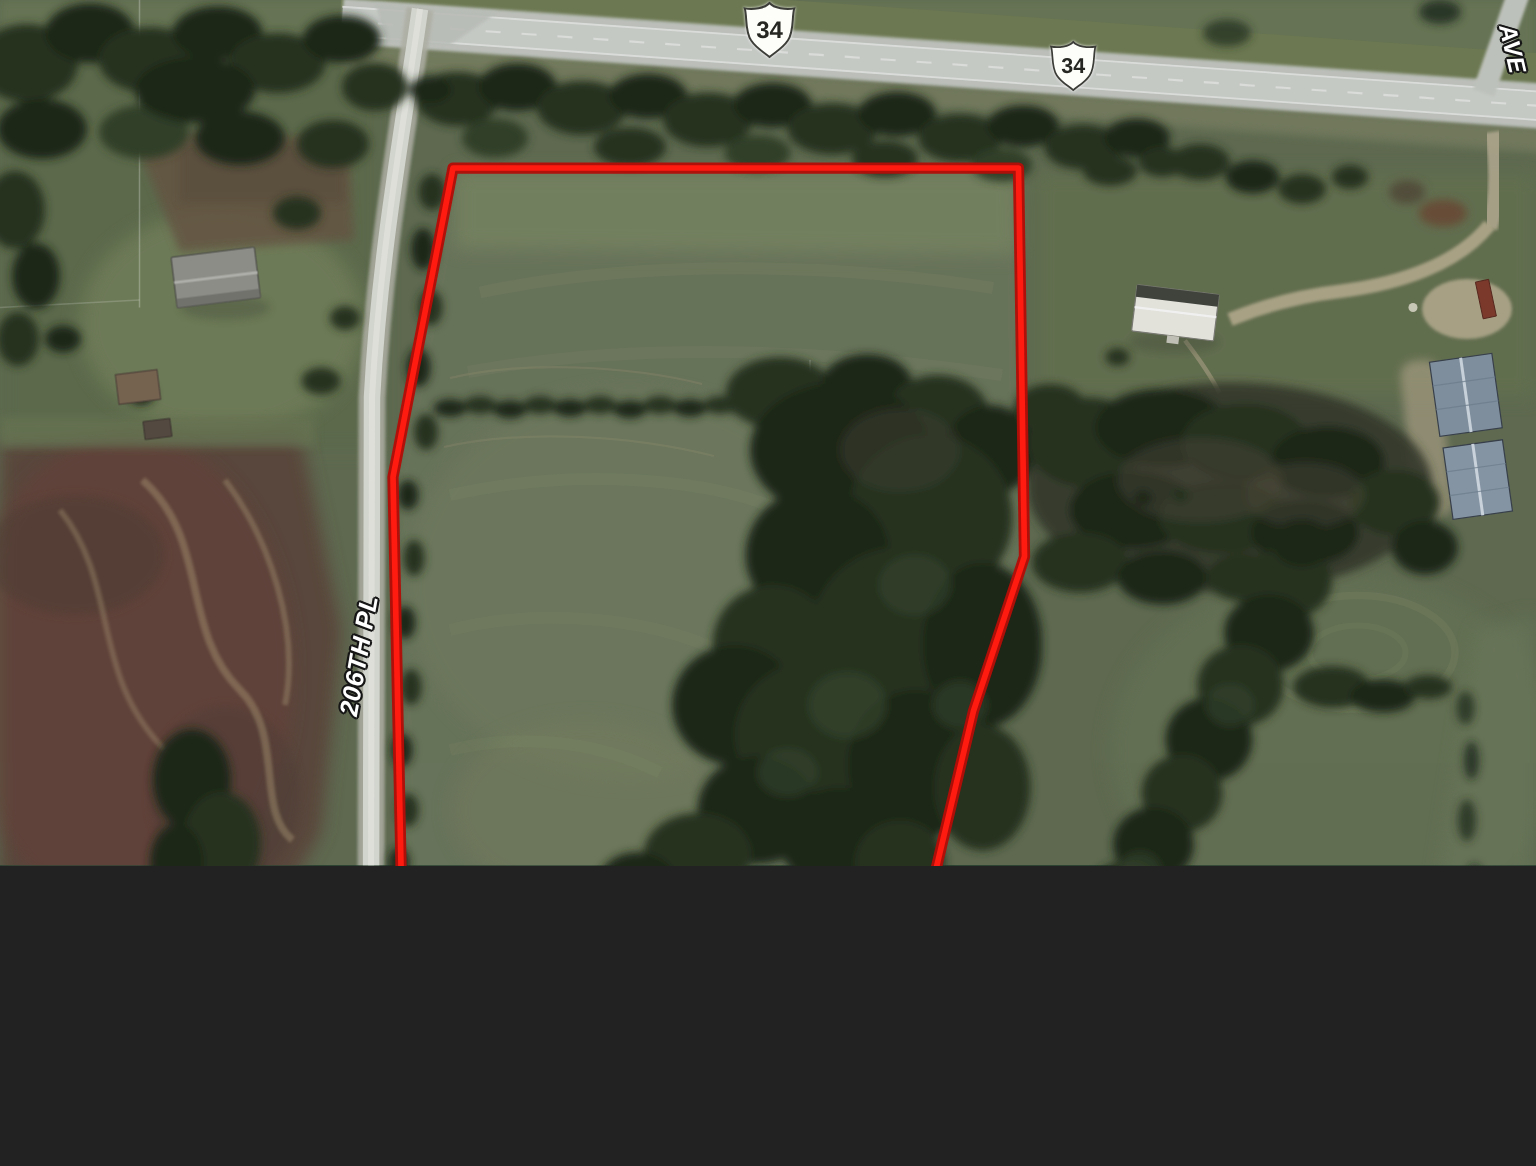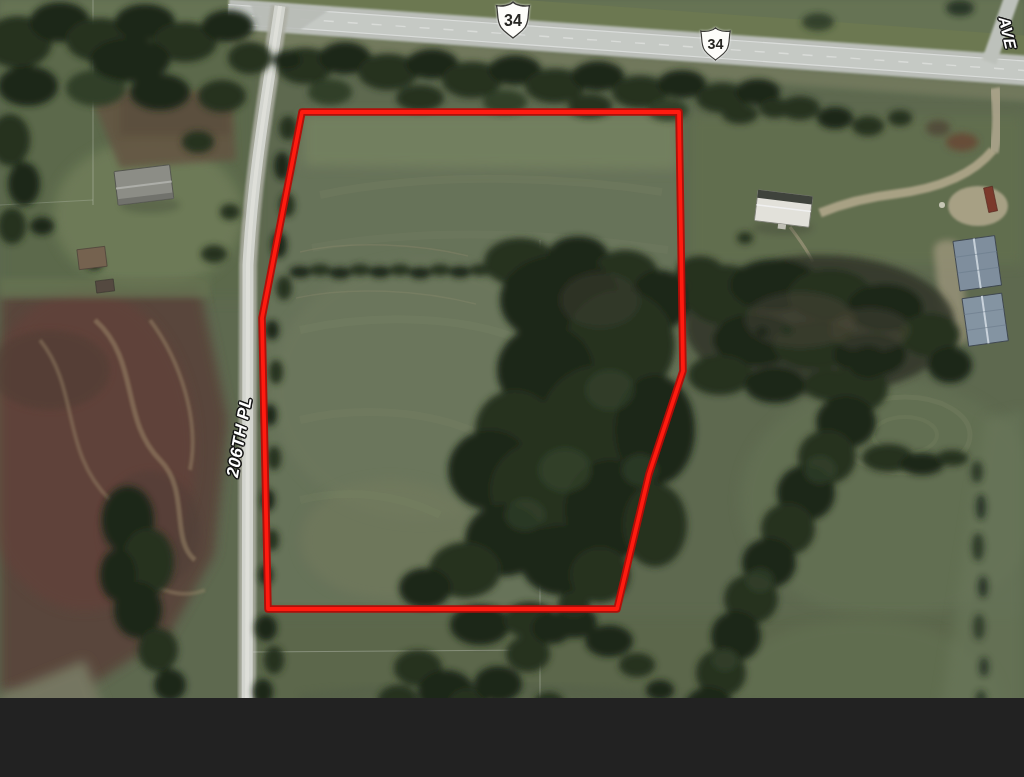--- a/index.html
+++ b/index.html
@@ -1,16 +1,16 @@
 <!DOCTYPE html>
 <html><head>
 <meta charset="utf-8">
 <style>
   html,body{margin:0;padding:0;background:#222;}
-  .stage{position:relative;width:1024px;height:698px;overflow:hidden;
+  .stage{position:relative;width:1024px;height:577px;overflow:hidden;
          font-family:"Liberation Sans",sans-serif;background:#15803d;}
   .stage svg.map{position:absolute;inset:0;display:block;}
   .overlay{position:absolute;inset:0;pointer-events:none;}
   .shield{position:absolute;filter:drop-shadow(0 0 1px rgba(255,255,255,.85));}
   .shield text{font-family:"Liberation Sans",sans-serif;font-weight:bold;}
   .road-label{position:absolute;color:#fff;font-weight:700;font-style:italic;
     letter-spacing:.5px;white-space:nowrap;
     text-shadow:-1.5px 0 #161616,1.5px 0 #161616,0 -1.5px #161616,0 1.5px #161616,
       -1px -1px #161616,1px 1px #161616,-1px 1px #161616,1px -1px #161616;}
   .label-206{left:240px;top:437px;font-size:17px;transform:translate(-50%,-50%) rotate(-80deg);}

